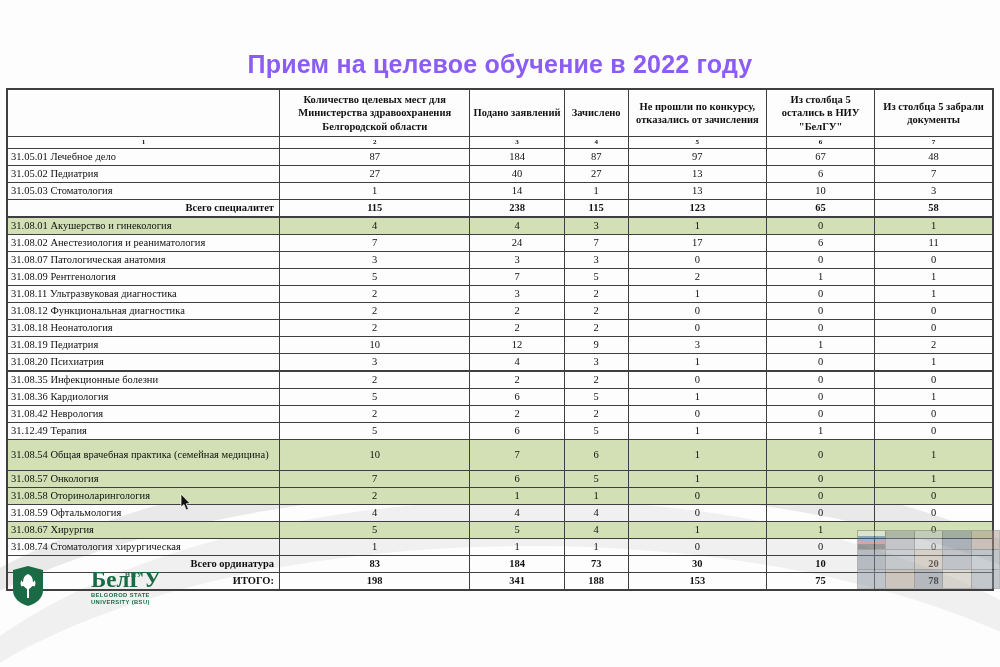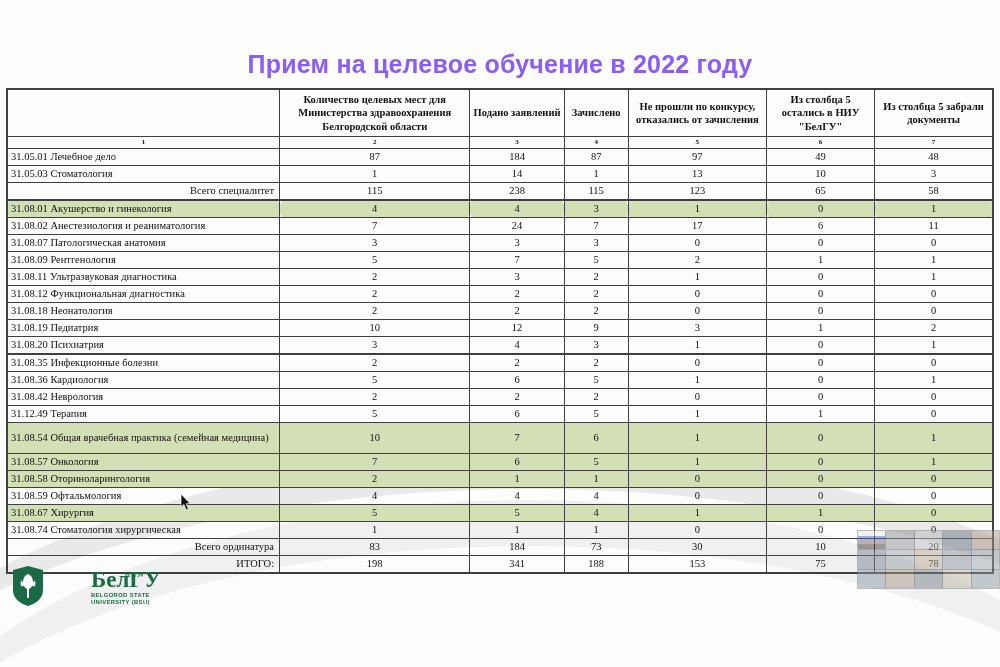--- a/index.html
+++ b/index.html
@@ -33,25 +33,25 @@
     line-height:1.25;height:44px;padding:1px 2px;background:transparent;
   }
   tr.nums td{
     font-size:7px;font-weight:bold;text-align:center;height:11px;line-height:1;padding:0;
   }
   tbody td{
     font-size:10.5px;height:16px;line-height:1.1;padding:0 3px;
     text-align:center;vertical-align:middle;background:transparent;
   }
   tbody td.label{text-align:left;margin-left:12px;}
-  tbody tr.total td{font-weight:normal;}
+  tbody tr.total td{font-weight:bold;}
   tbody tr.total td.label{text-align:right;padding-right:5px;}
   tbody tr.highlight td{background:#d3e0b5;}
   tbody tr.tall td{height:30px;}
-  tbody tr.thick-top td{border-top-width:2px;border-radius:6px;}
+  tbody tr.thick-top td{border-top-width:2px;}
 
   
   .logo{position:absolute;left:13px;top:566px;display:flex;align-items:flex-end;z-index:3;gap:44px;}
   .logo .shield{width:30px;height:40px;flex:0 0 auto;}
   .logo .text{margin-left:4px;color:#1a6b45;}
   .logo .wordmark{position:relative;font-weight:bold;font-size:23px;line-height:22px;font-family:"Liberation Serif", serif;}
   .logo .niu{position:absolute;left:34px;top:-5px;font-size:6.5px;letter-spacing:1px;font-weight:bold;}
   .logo .subtitle{font-family:"Liberation Sans", sans-serif;font-size:5.8px;font-weight:bold;letter-spacing:0.4px;margin-top:1px;line-height:1.25;width:90px;}
 
   
@@ -105,22 +105,31 @@
       <td>7</td>
     </tr>
   </thead>
   <tbody>
       <tr>
         <td class="label">31.05.01 Лечебное дело</td>
         <td>87</td>
         <td>184</td>
         <td>87</td>
         <td>97</td>
-        <td>49</td>
+        <td>67</td>
         <td>48</td>
+      </tr>
+      <tr>
+        <td class="label">31.05.02 Педиатрия</td>
+        <td>27</td>
+        <td>40</td>
+        <td>27</td>
+        <td>13</td>
+        <td>6</td>
+        <td>7</td>
       </tr>
       <tr>
         <td class="label">31.05.03 Стоматология</td>
         <td>1</td>
         <td>14</td>
         <td>1</td>
         <td>13</td>
         <td>10</td>
         <td>3</td>
       </tr>

